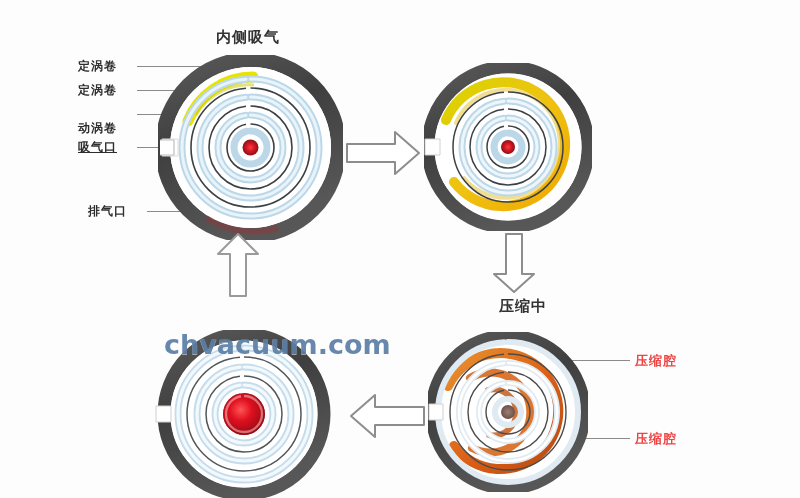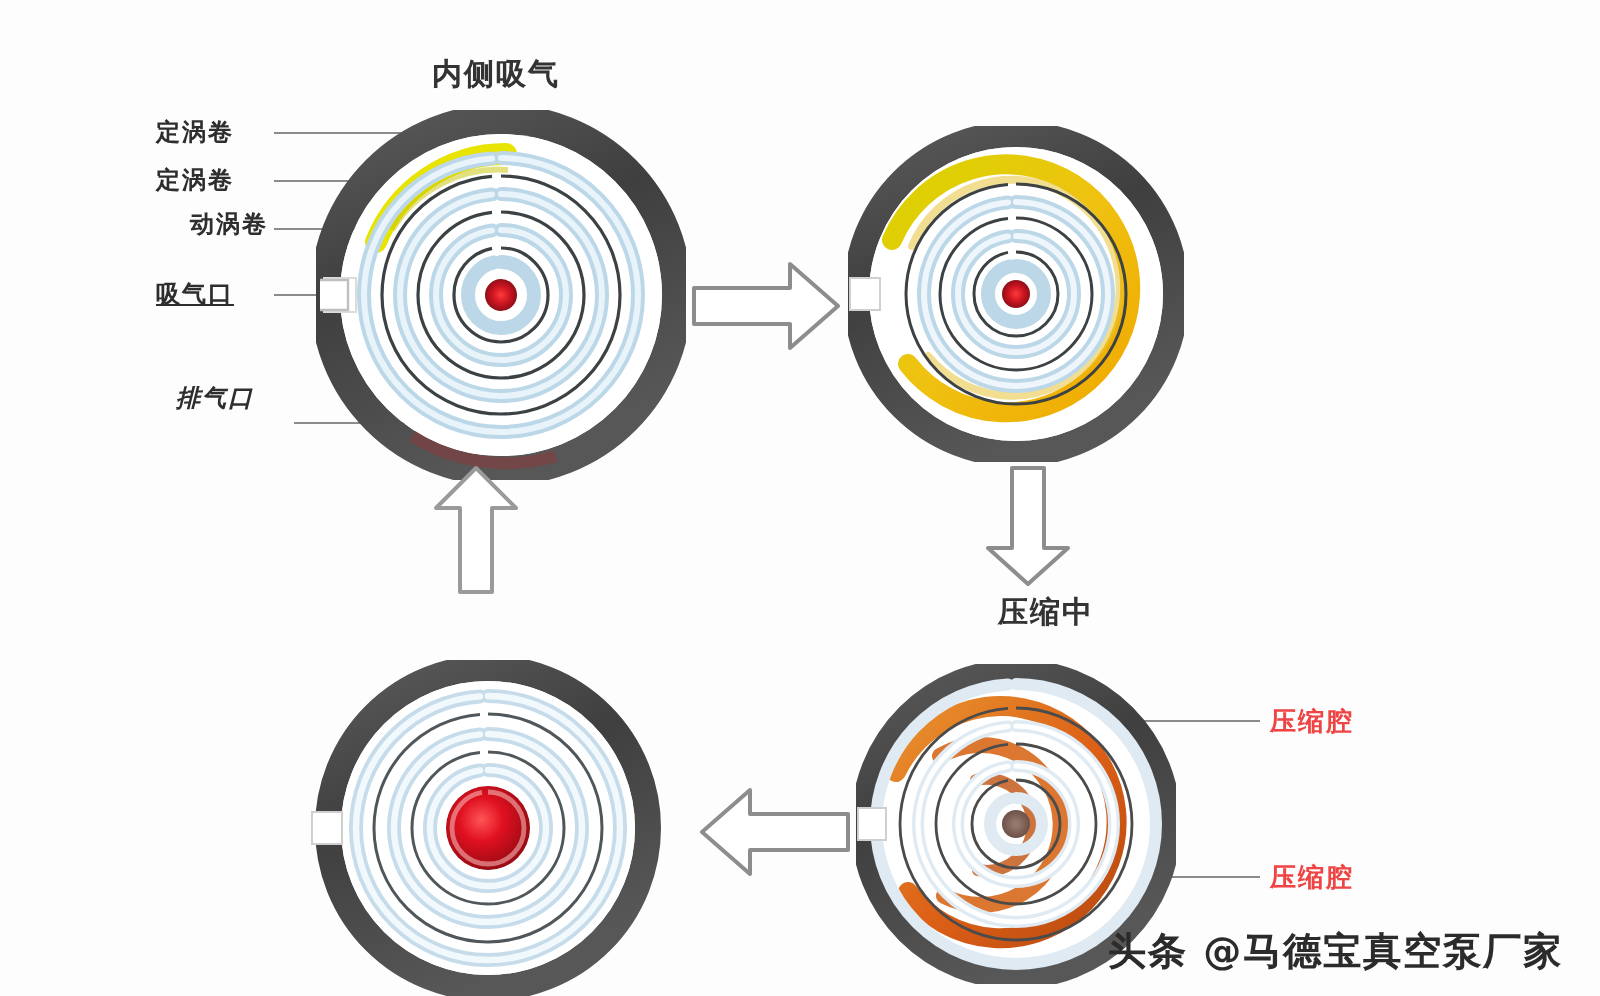--- a/index.html
+++ b/index.html
@@ -63,27 +63,27 @@
 
   <div class="cn title" style="left:196px;top:28px;margin-left:20px;">内侧吸气</div>
   <div class="cn title" style="left:499px;top:297px;">压缩中</div>
 
   <div class="cn label" style="left:78px;top:58px;">定涡卷</div>
   <div class="lead" style="left:137px;top:66px;width:70px;"></div>
 
   <div class="cn label" style="left:78px;top:82px;">定涡卷</div>
   <div class="lead" style="left:137px;top:90px;width:62px;"></div>
 
-  <div class="cn label" style="left:78px;top:104px;margin-left:17px;">动涡卷</div>
+  <div class="cn label" style="left:78px;top:120px;">动涡卷</div>
   <div class="lead" style="left:137px;top:114px;width:54px;"></div>
 
   <div class="cn label" style="left:78px;top:139px;text-decoration:underline;">吸气口</div>
   <div class="lead" style="left:137px;top:147px;width:34px;"></div>
 
-  <div class="cn label" style="left:88px;top:191px;font-style:italic;">排气口</div>
+  <div class="cn label" style="left:88px;top:203px;">排气口</div>
   <div class="lead" style="left:147px;top:211px;width:68px;"></div>
   <div class="lead-red" style="left:244px;top:151px;height:62px;"></div>
 
   <div class="cn label-r" style="left:635px;top:352px;">压缩腔</div>
   <div class="lead" style="left:556px;top:360px;width:74px;"></div>
 
   <div class="cn label-r" style="left:635px;top:430px;">压缩腔</div>
   <div class="lead" style="left:548px;top:438px;width:82px;"></div>
 
   <div class="pump" style="left:158px;top:55px;">
@@ -279,16 +279,16 @@
       <path d="M 76 15 L 27 15 L 27 3 L 3 24 L 27 45 L 27 33 L 76 33 Z" fill="#ffffff" stroke="#8d8d8d" stroke-width="2" stroke-linejoin="round"></path>
     </svg>
   </div>
 
   <div class="arrow" style="left:213px;top:230px;">
     <svg width="50" height="68" viewBox="0 0 50 68">
       <path d="M 17 66 L 17 24 L 5 24 L 25 4 L 45 24 L 33 24 L 33 66 Z" fill="#ffffff" stroke="#9a9a9a" stroke-width="2" stroke-linejoin="round"></path>
     </svg>
   </div>
 
-
-  <div class="credit" style="left:554px;top:463px;">头条 @马德宝真空泵厂家</div>
+  <div class="watermark" style="left:164px;top:329px;">chvacuum.com</div>
+
 
 </div>
 
 </body></html>

